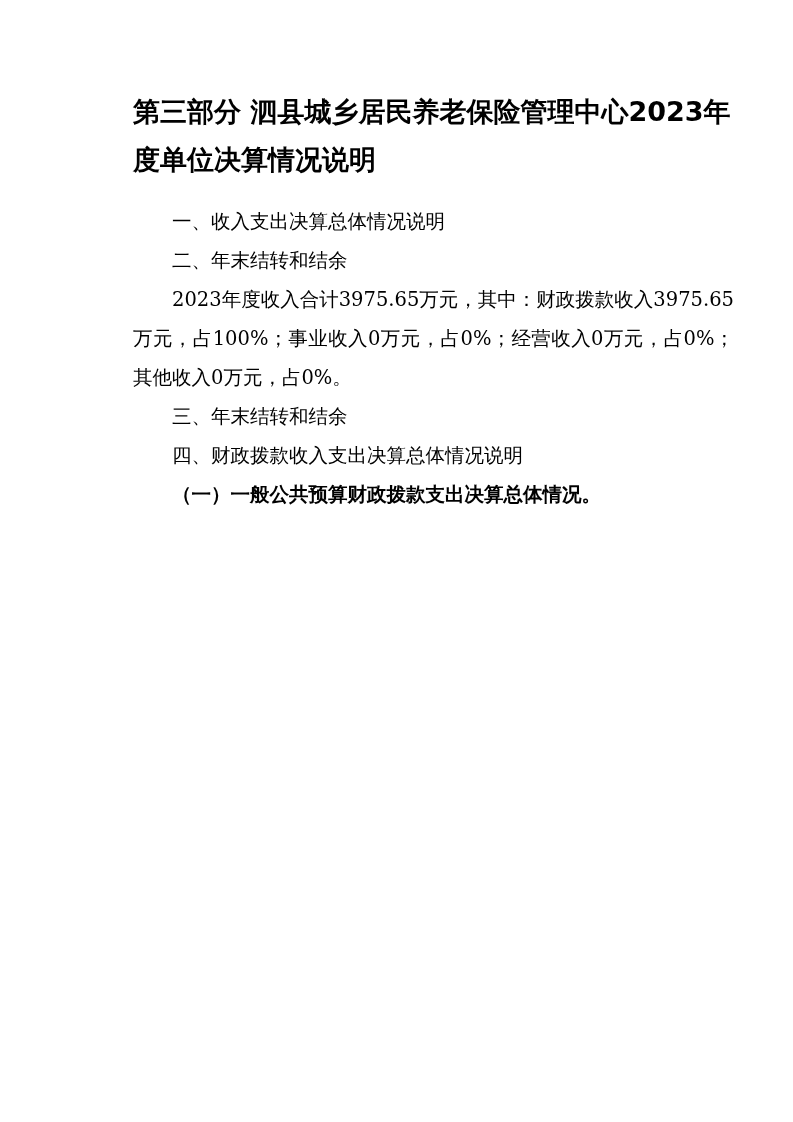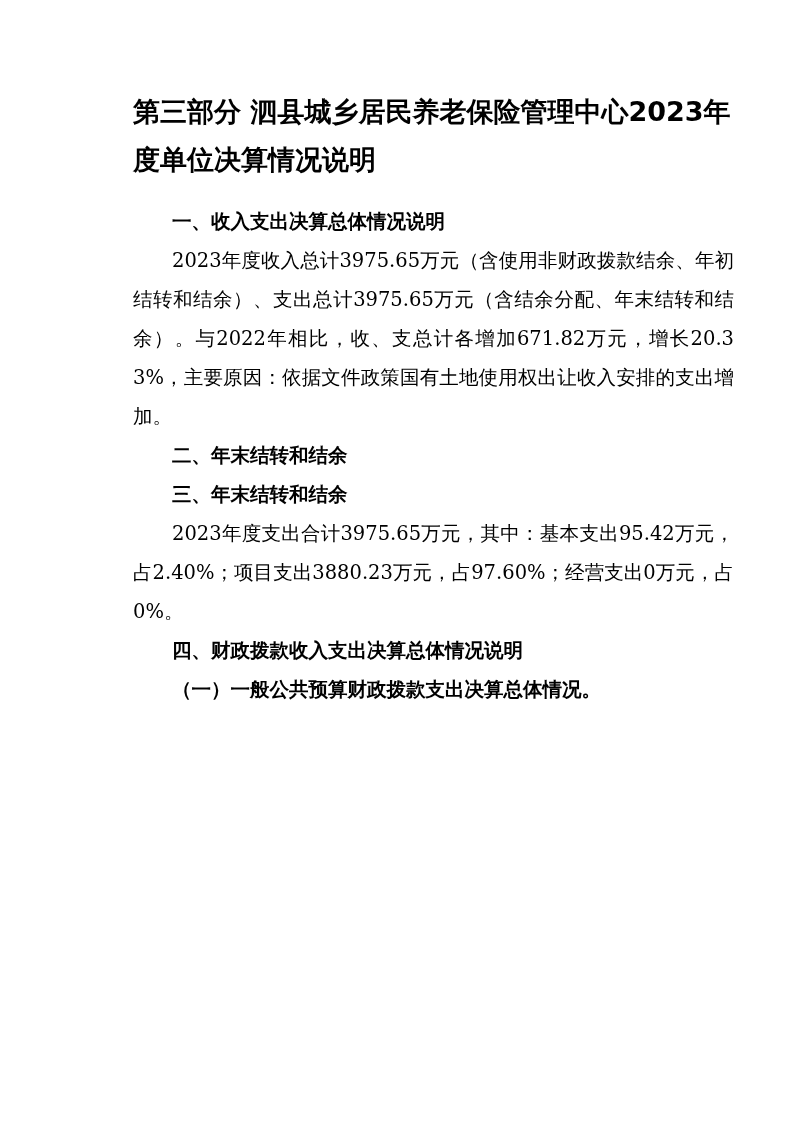--- a/index.html
+++ b/index.html
@@ -27,21 +27,21 @@
     font-weight: bold;
     font-size: 27px;
     line-height: 48px;
     text-align: left;
     letter-spacing: 0px;
     margin: 0 0 18px 0;
     word-break: break-all;
   }
   .section-heading {
     font-family: "DejaVu Sans", "Liberation Sans", sans-serif;
-    font-weight: bold;
+    font-weight: normal;
     font-size: 19.5px;
     line-height: 39px;
     text-indent: 39px;
     margin: 0;
     word-break: break-all;
   }
   .body-para {
     font-family: "DejaVu Serif", "Liberation Serif", serif;
     font-size: 19.5px;
     line-height: 39px;
@@ -61,24 +61,23 @@
   }
 </style>
 </head>
 <body>
 
 <div class="page">
 
   <h1 class="doc-title">第三部分 泗县城乡居民养老保险管理中心2023年度单位决算情况说明</h1>
 
   <h2 class="section-heading">一、收入支出决算总体情况说明</h2>
-  <p class="body-para">2023年度收入总计3975.65万元（含使用非财政拨款结余、年初结转和结余）、支出总计3975.65万元（含结余分配、年末结转和结余）。与2022年相比，收、支总计各增加671.82万元，增长20.33%，主要原因：依据文件政策国有土地使用权出让收入安排的支出增加。</p>
 
   <h2 class="section-heading">二、年末结转和结余</h2>
+  <p class="body-para">2023年度收入合计3975.65万元，其中：财政拨款收入3975.65万元，占100%；事业收入0万元，占0%；经营收入0万元，占0%；其他收入0万元，占0%。</p>
 
   <h2 class="section-heading">三、年末结转和结余</h2>
-  <p class="body-para">2023年度支出合计3975.65万元，其中：基本支出95.42万元，占2.40%；项目支出3880.23万元，占97.60%；经营支出0万元，占0%。</p>
 
   <h2 class="section-heading">四、财政拨款收入支出决算总体情况说明</h2>
 
   <h3 class="sub-heading">（一）一般公共预算财政拨款支出决算总体情况。</h3>
 
 </div>
 
 </body></html>

